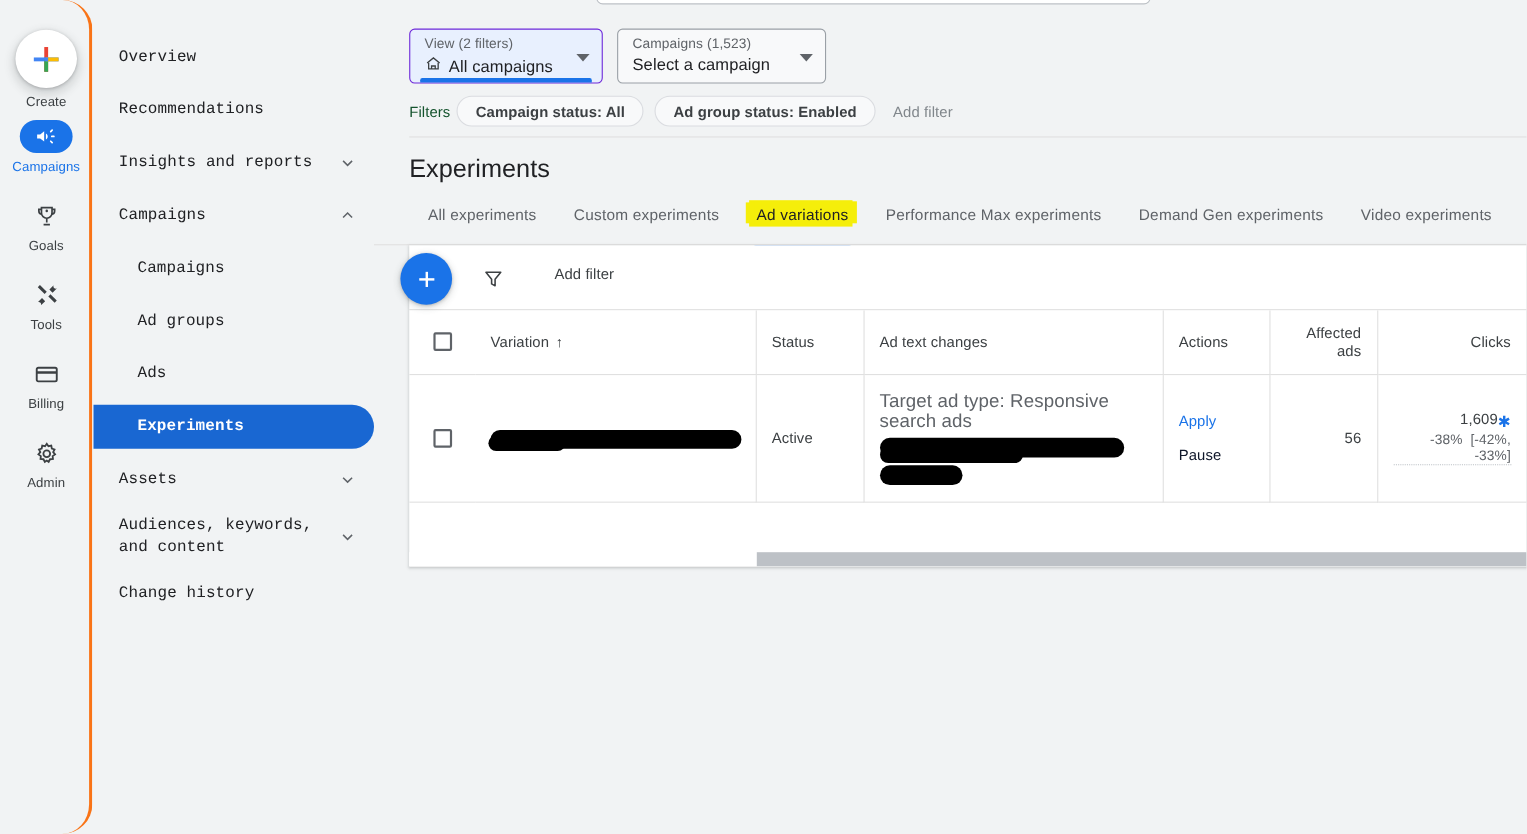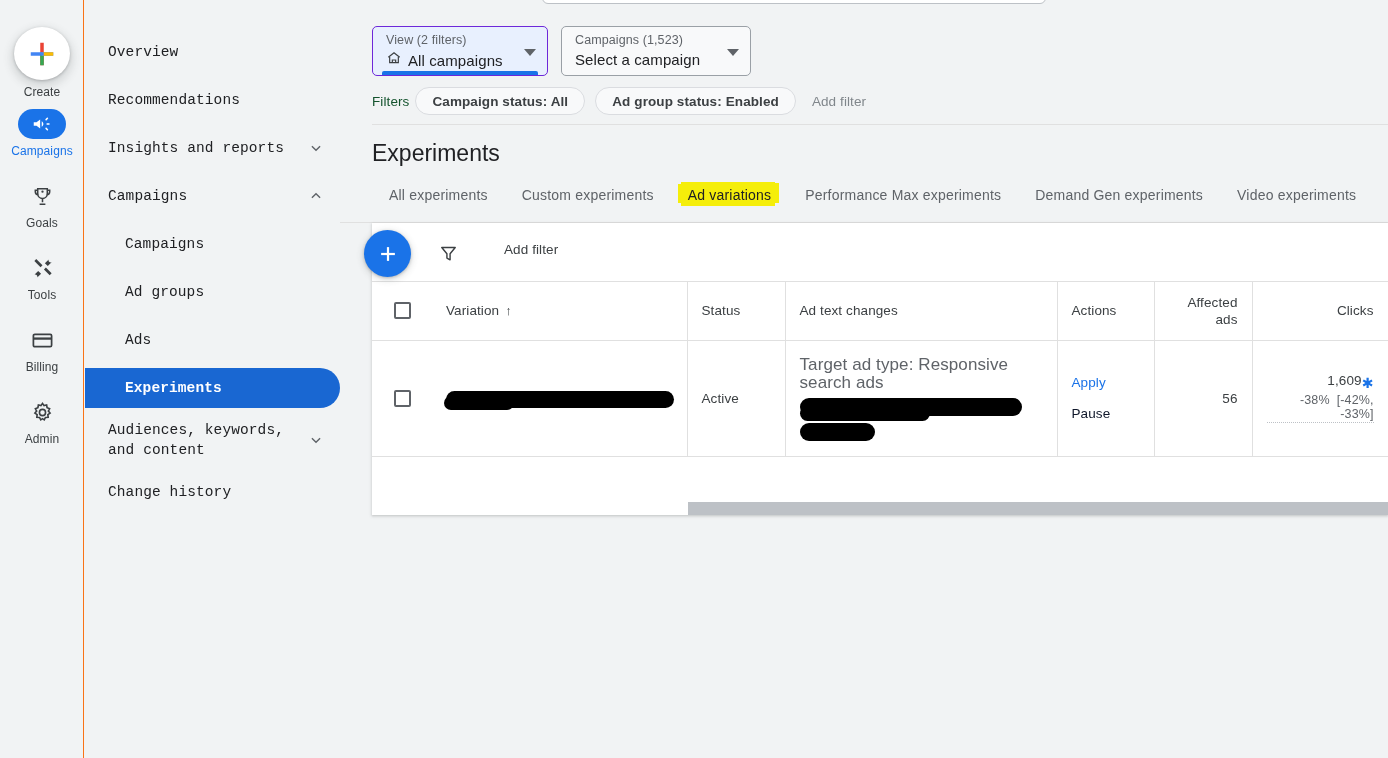--- a/index.html
+++ b/index.html
@@ -11,21 +11,22 @@
     font-family: "Liberation Sans", sans-serif;
     -webkit-font-smoothing: antialiased;
   }
   .app { position: relative; width: 1388px; height: 758px; }
 
   
   .rail {
     position: absolute; left: 0; top: 0;
     width: 84px; height: 758px;
     background: #f1f3f4;
-    border-right: 1px solid #f97316;
+    border-right: 3px solid #f97316;
+    border-radius: 27px;
   }
   .rail-item {
     width: 84px; height: 72px;
     display: flex; flex-direction: column;
     align-items: center; justify-content: flex-start;
     cursor: pointer; user-select: none;
   }
   .rail-item .rail-label {
     font-size: 12px; color: #3c4043; margin-top: 5px; line-height: 14px;
     letter-spacing: .1px;
@@ -428,20 +429,28 @@
 
     <div class="nav-row sub">
       <span class="nav-label">Ads</span>
     </div>
 
     <div class="nav-row sub active">
       <span class="nav-label">Experiments</span>
     </div>
 
 
+    <div class="nav-row">
+      <span class="nav-label">Assets</span>
+      <span class="chev">
+        <svg width="14" height="14" viewBox="0 0 24 24" fill="none" stroke="#5f6368" stroke-width="2.4">
+            <path d="M5 9l7 7 7-7"></path>
+          </svg>
+      </span>
+    </div>
 
     <div class="nav-row two-line">
       <span class="nav-label">Audiences, keywords, and content</span>
       <span class="chev">
         <svg width="14" height="14" viewBox="0 0 24 24" fill="none" stroke="#5f6368" stroke-width="2.4">
             <path d="M5 9l7 7 7-7"></path>
           </svg>
       </span>
     </div>
 

